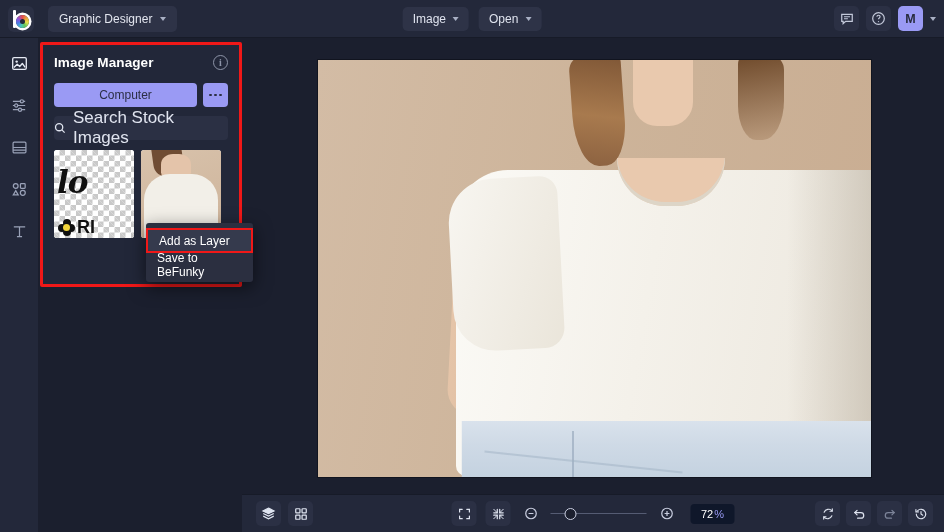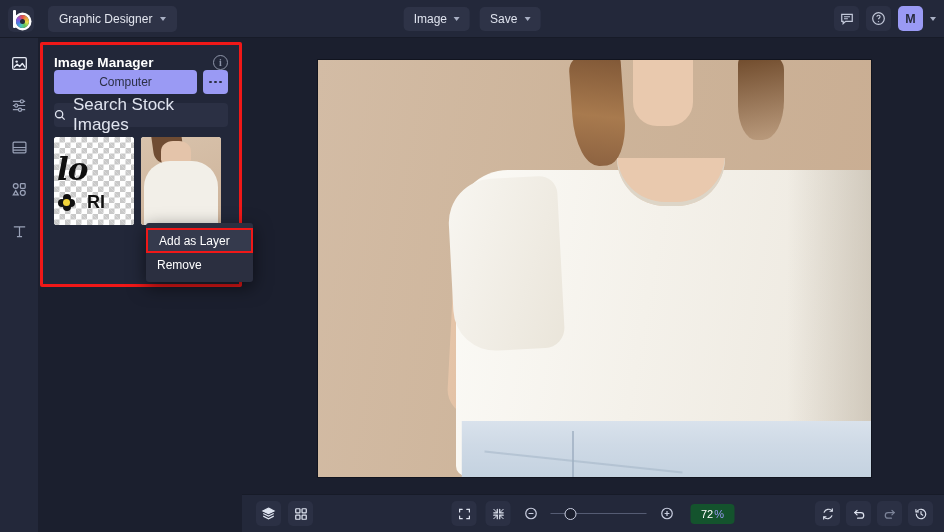--- a/index.html
+++ b/index.html
@@ -120,20 +120,21 @@
     z-index: 40;
   }
   .panel {
     position: absolute; left: 43px; top: 45px;
     width: 196px; height: 239px;
     background: #222739;
     padding: 10px 11px;
   }
   .panel-head {
     display: flex; align-items: center; justify-content: space-between;
+    margin-bottom: 13px;
   }
   .panel-title {
     color: #ffffff; font-size: 13.5px; font-weight: bold;
     letter-spacing: .1px;
   }
   .info-icon {
     width: 15px; height: 15px; border-radius: 50%;
     border: 1.3px solid #8d94a8;
     color: #8d94a8; font-size: 10px; font-weight: bold;
     display: flex; align-items: center; justify-content: center;
@@ -178,22 +179,22 @@
     background-position: 0 0, 5.5px 5.5px;
     background-color: #ffffff;
   }
   .thumb-script {
     position: absolute; left: 3px; top: 14px;
     font-family: "DejaVu Serif", serif;
     font-style: italic; font-size: 31px; font-weight: bold;
     color: #101010; letter-spacing: -1px;
   }
   .thumb-sub {
-    position: absolute; left: 4px; bottom: 12px;
-    display: flex; align-items: center; gap: 12px;
+    position: absolute; left: 4px; bottom: 0;
+    display: flex; align-items: center; gap: 2px;
     font-family: "Liberation Sans", sans-serif;
     font-size: 18px; font-weight: bold; color: #101010;
   }
   .flower {
     width: 17px; height: 17px; position: relative; flex: none;
   }
   .flower i {
     position: absolute; width: 8px; height: 8px; border-radius: 50%;
     background: #101010;
   }
@@ -342,21 +343,21 @@
     position: absolute; left: 0; top: 7px; width: 96px; height: 1.6px;
     background: #555c73;
   }
   .slider-knob {
     position: absolute; left: 14px; top: 2px;
     width: 12px; height: 12px; border-radius: 50%;
     background: #1b1f2e; border: 1.7px solid #c9cee0;
   }
   .zoomval {
     min-width: 44px; height: 20px;
-    background: #14532d; border-radius: 4px;
+    background: #0f172a; border-radius: 4px;
     display: flex; align-items: center; justify-content: center;
     font-size: 11px; color: #ffffff; margin-left: 4px; cursor: pointer;
   }
   .zoomval .pct { color: #9a9af4; margin-left: 1px; }
   svg { display: block; }
 </style>
 </head>
 <body>
 
 <div class="app">
@@ -374,21 +375,21 @@
       <span>Graphic Designer</span>
       <span class="caret"></span>
     </div>
 
     <div class="center-actions">
       <div class="act-btn">
         <span>Image</span>
         <span class="caret"></span>
       </div>
       <div class="act-btn">
-        <span>Save</span>
+        <span>Open</span>
         <span class="caret"></span>
       </div>
     </div>
 
     <div class="right-actions">
       <div class="icon-sq">
         <svg width="14" height="14" viewBox="0 0 16 16" fill="none" stroke="#c3c9da" stroke-width="1.4">
           <path d="M2 2.6h12v8H6.5L3.6 13.2V10.6H2z"></path>
             <path d="M4.6 5.4h6.8M4.6 7.8h4.4" stroke-width="1.2"></path>
         </svg>
@@ -512,21 +513,21 @@
           <div class="tp-shirt"></div>
         </div>
       </div>
     </div>
 
     <div class="ctx">
       <div class="ctx-item hl">
         <span>Add as Layer</span>
       </div>
       <div class="ctx-item">
-        <span>Remove</span>
+        <span>Save to BeFunky</span>
       </div>
     </div>
   </div>
 
   <div class="panel-outline"></div>
 
   <div class="stage">
     <div class="canvas">
       <div class="bg-beige"></div>
       <div class="hair-l"></div>

